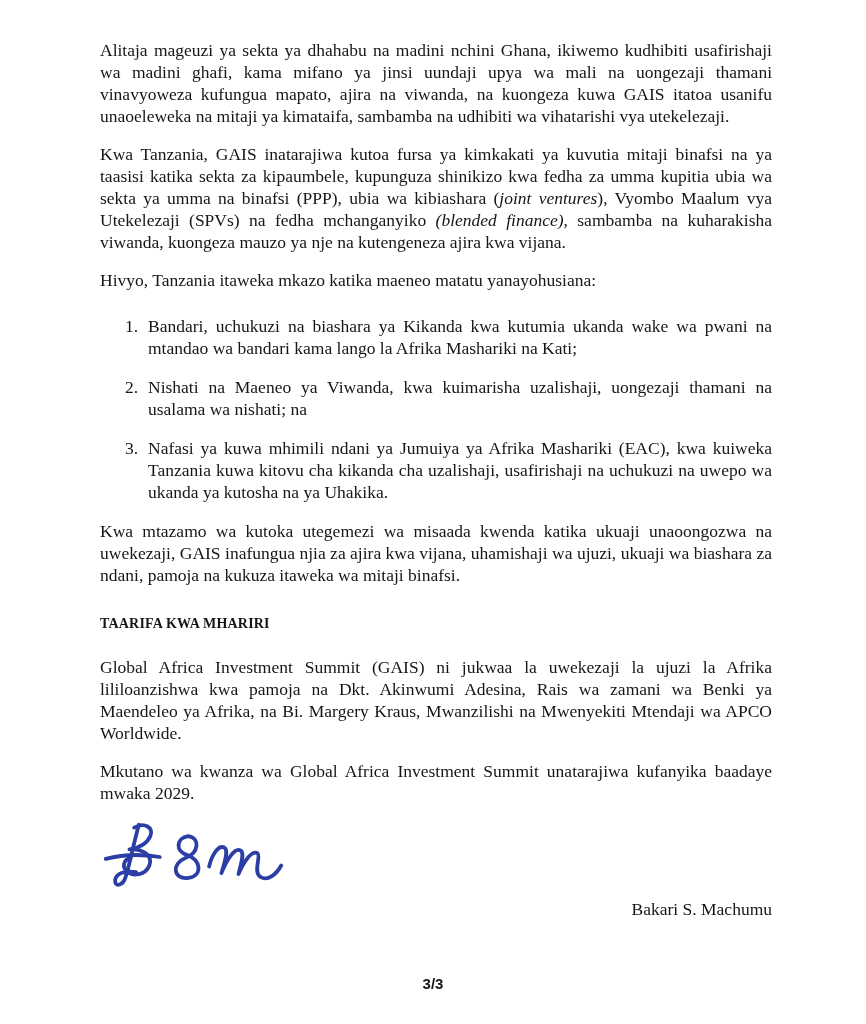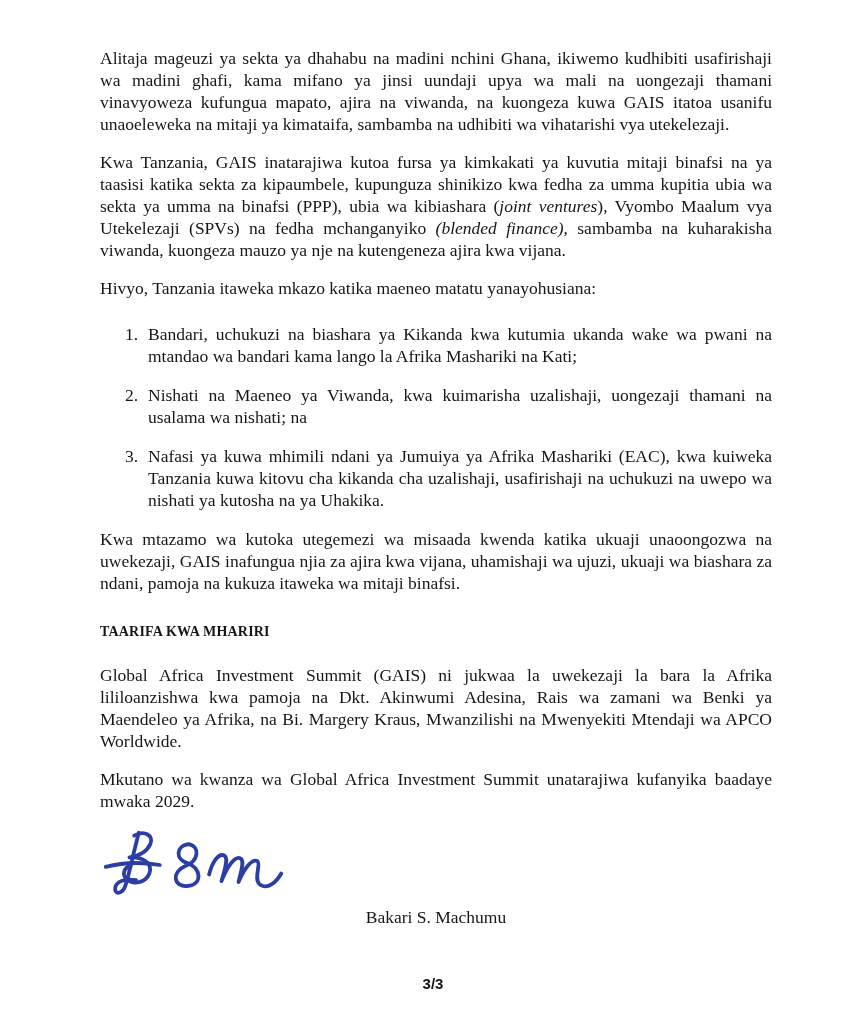--- a/index.html
+++ b/index.html
@@ -19,37 +19,37 @@
   }
   .content {
     position: absolute;
     left: 100px;
     top: 31px;
     width: 672px;
     font-size: 17.5px;
     line-height: 22px;
     text-align: justify;
   }
-  .para { margin: 16px 0 16px 0; }
+  .para { margin: 8px 0 16px 0; }
   .intro-line { margin: 0 0 24px 0; }
   .num-list { margin: 2px 0 16px 0; }
   .num-item { display: flex; margin: 0 0 17px 0; }
   .num-item .num { flex: 0 0 23px; margin-left: 25px; }
   .num-item .li-text { flex: 1; text-align: justify; }
   .section-heading {
     font-size: 14px;
     font-weight: bold;
     letter-spacing: 0.2px;
     margin: 27px 0 21px 0;
     text-align: left;
   }
   .signature-block { margin: 4px 0 2px 0; }
   .signature-block svg { display: block; }
   .sig-name, .sig-title {
-    text-align: center;
+    text-align: right;
     line-height: 26px;
     margin: 0;
   }
   .footer {
     position: absolute;
     left: 0;
     top: 975px;
     width: 866px;
     text-align: center;
     font-family: "Liberation Sans", sans-serif;
@@ -75,29 +75,29 @@
       <div class="num-item">
         <span class="num">1.</span>
         <span class="li-text">Bandari, uchukuzi na biashara ya Kikanda kwa kutumia ukanda wake wa pwani na mtandao wa bandari kama lango la Afrika Mashariki na Kati;</span>
       </div>
       <div class="num-item">
         <span class="num">2.</span>
         <span class="li-text">Nishati na Maeneo ya Viwanda, kwa kuimarisha uzalishaji, uongezaji thamani na usalama wa nishati; na</span>
       </div>
       <div class="num-item">
         <span class="num">3.</span>
-        <span class="li-text">Nafasi ya kuwa mhimili ndani ya Jumuiya ya Afrika Mashariki (EAC), kwa kuiweka Tanzania kuwa kitovu cha kikanda cha uzalishaji, usafirishaji na uchukuzi na uwepo wa nishati ya kutosha na ya Uhakika.</span>
+        <span class="li-text">Nafasi ya kuwa mhimili ndani ya Jumuiya ya Afrika Mashariki (EAC), kwa kuiweka Tanzania kuwa kitovu cha kikanda cha uzalishaji, usafirishaji na uchukuzi na uwepo wa ukanda ya kutosha na ya Uhakika.</span>
       </div>
     </div>
 
     <p class="para">Kwa mtazamo wa kutoka utegemezi wa misaada kwenda katika ukuaji unaoongozwa na uwekezaji, GAIS inafungua njia za ajira kwa vijana, uhamishaji wa ujuzi, ukuaji wa biashara za ndani, pamoja na kukuza itaweka wa mitaji binafsi.</p>
 
     <h3 class="section-heading">TAARIFA KWA MHARIRI</h3>
 
-    <p class="para">Global Africa Investment Summit (GAIS) ni jukwaa la uwekezaji la bara la Afrika lililoanzishwa kwa pamoja na Dkt. Akinwumi Adesina, Rais wa zamani wa Benki ya Maendeleo ya Afrika, na Bi. Margery Kraus, Mwanzilishi na Mwenyekiti Mtendaji wa APCO Worldwide.</p>
+    <p class="para">Global Africa Investment Summit (GAIS) ni jukwaa la uwekezaji la ujuzi la Afrika lililoanzishwa kwa pamoja na Dkt. Akinwumi Adesina, Rais wa zamani wa Benki ya Maendeleo ya Afrika, na Bi. Margery Kraus, Mwanzilishi na Mwenyekiti Mtendaji wa APCO Worldwide.</p>
 
     <p class="para">Mkutano wa kwanza wa Global Africa Investment Summit unatarajiwa kufanyika baadaye mwaka 2029.</p>
 
     <div class="signature-block">
       <svg width="186" height="74" viewBox="0 0 190 78" aria-hidden="true">
         <g fill="none" stroke="#2b3ea6" stroke-width="4" stroke-linecap="round" stroke-linejoin="round">
           <path d="M 33 8 C 44 2 54 8 50 17 C 46 26 36 30 28 31 C 42 30 53 37 49 48 C 45 58 32 60 25 54 C 20 49 22 42 29 40"></path>
           <path d="M 38 5 C 33 22 29 44 24 60 C 21 70 12 71 13 63 C 14 56 24 53 35 55"></path>
           <path d="M 3 41 C 22 36 42 36 60 39"></path>
           <path d="M 90 17 C 77 19 76 33 89 37 C 103 41 106 59 90 61 C 74 63 72 46 87 40 C 101 35 103 19 90 17"></path>

